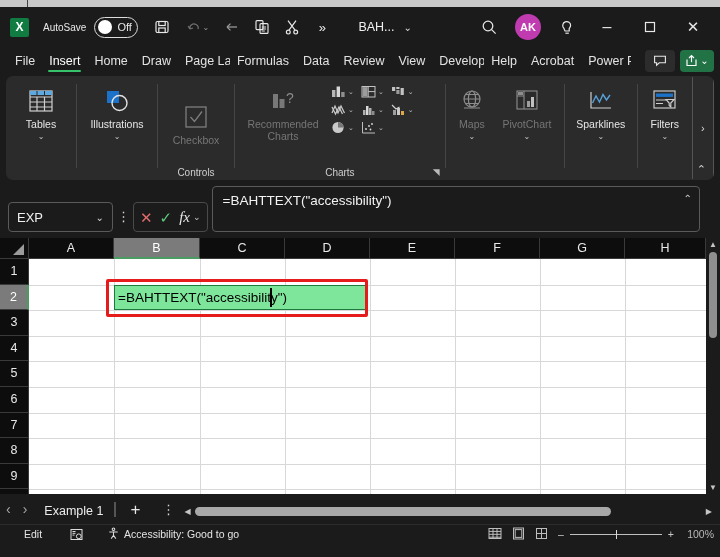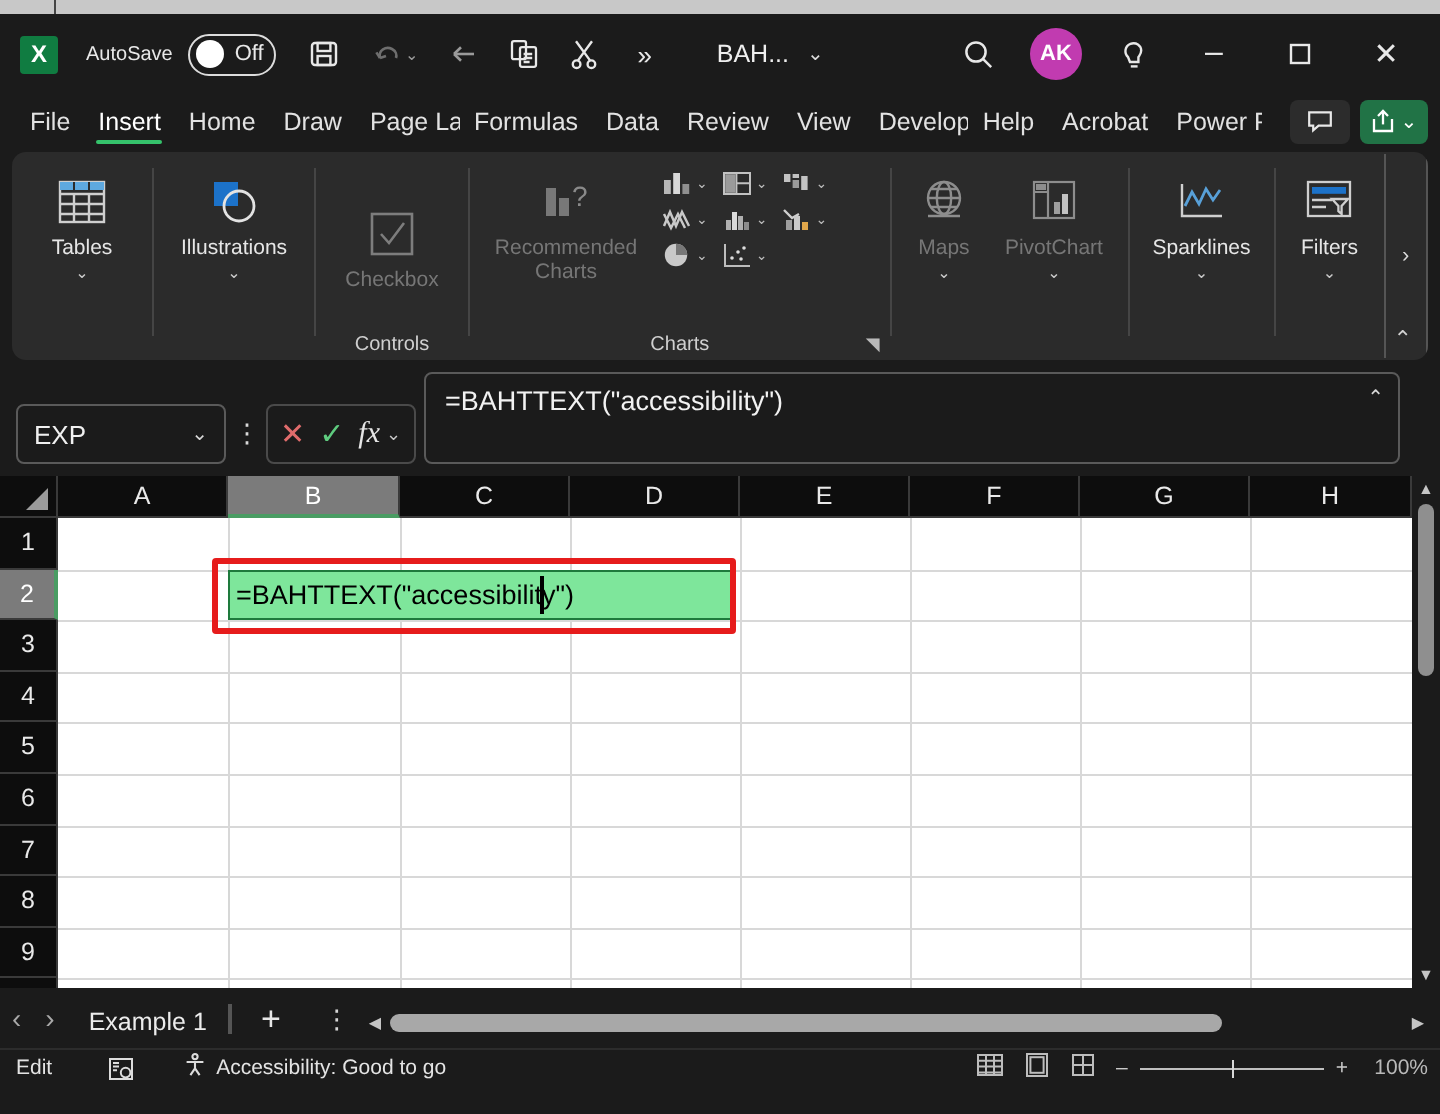--- a/index.html
+++ b/index.html
@@ -218,21 +218,21 @@
   .hscroll {
     flex:1; height: 16px; margin: 0 8px 5px 2px; display:flex; align-items:center; gap:4px;
   }
   .hscroll .arr { color:#c5c5c5; font-size: 8px; }
   .hscroll .track { flex:1; height: 9px; background:#1b1b1b; position:relative; }
   .hscroll .thumb { position:absolute; left:0; top:0; height: 9px; background:#a8a8a8; border-radius: 5px; }
 
   
   .statusbar {
     height: 19px; background:#1b1b1b; display:flex; align-items:center;
-    padding: 0 6px 0 8px; color:#e4e4e4; font-size: 10.5px; gap: 10px;
+    padding: 0 6px 0 24px; color:#e4e4e4; font-size: 10.5px; gap: 10px;
     border-top: 1px solid #2c2c2c;
   }
   .sb-item { display:flex; align-items:center; gap:4px; white-space:nowrap; }
   .sb-right { margin-left:auto; display:flex; align-items:center; gap:10px; }
   .viewbtn { color:#c9c9c9; }
   .zoomslider { display:flex; align-items:center; gap:6px; }
   .zline { width: 92px; height:1px; background:#c0c0c0; position:relative; }
   .zline::after { content:''; position:absolute; left:46px; top:-4px; width:1.5px; height:9px; background:#d8d8d8; }
   .zpct { color:#b9b9b9; font-size: 10.5px; width: 30px; text-align:right; }
 </style>

